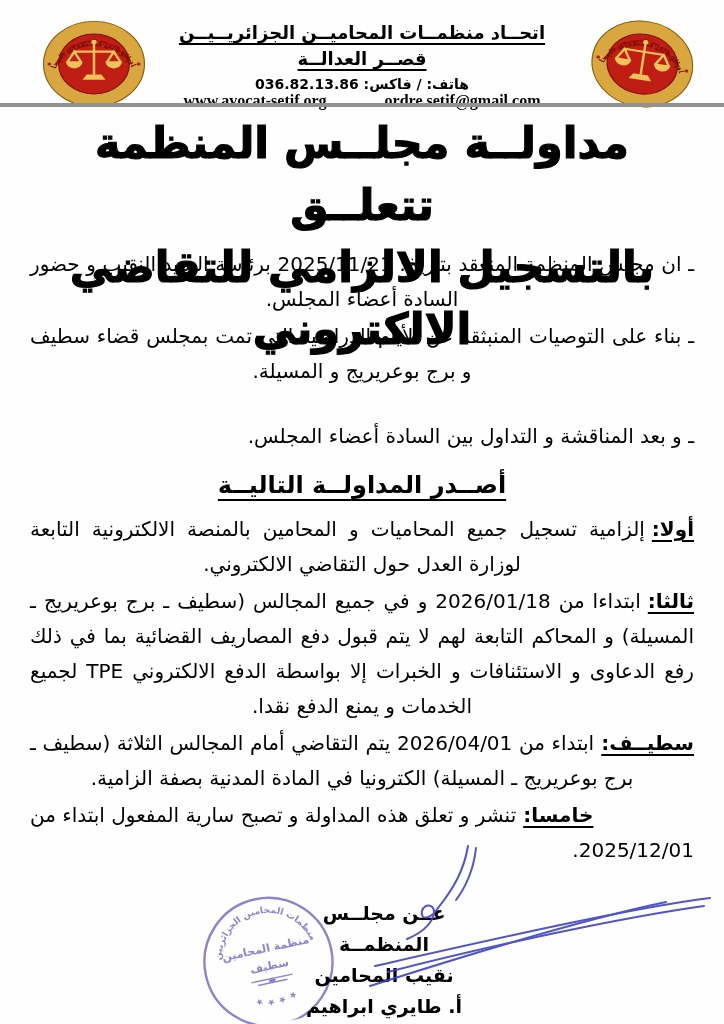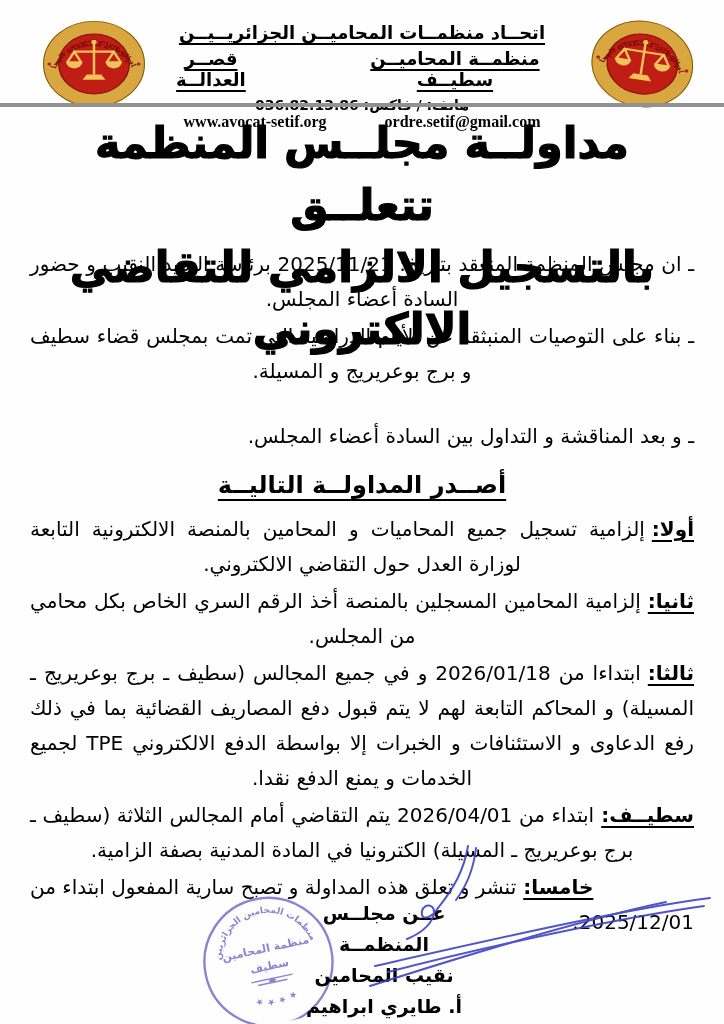--- a/index.html
+++ b/index.html
@@ -112,21 +112,20 @@
       <text font-size="7.5" fill="#7e1108" font-weight="bold">
         <textPath href="#arcBot" startOffset="50%" text-anchor="middle">منظمة المحامين لناحية سطيف</textPath>
       </text>
       <use href="#scalesGlyph"></use>
     </svg>
   </div>
 
   <div class="header-text">
     <div class="hdr-union">اتحــاد منظمــات المحاميــن الجزائريــيــن</div>
     <div class="hdr-line2">
-      <span>منظمــة المحاميــن سطيــف</span>
       <span>قصــر العدالــة</span>
     </div>
     <div class="hdr-phone">هاتف: / فاكس: 036.82.13.86</div>
     <div class="hdr-web">
       <span>www.avocat-setif.org</span>
       <span>ordre.setif@gmail.com</span>
     </div>
   </div>
 
   <div class="divider"></div>
@@ -140,23 +139,20 @@
     <p class="para">ـ ان مجلس المنظمة المنعقد بتاريخ: 2025/11/21 برئاسة السيد النقيب و حضور السادة أعضاء المجلس.</p>
     <p class="para">ـ بناء على التوصيات المنبثقة عن الأيام الدراسية التي تمت بمجلس قضاء سطيف و برج بوعريريج و المسيلة.</p>
     <p class="para single">ـ و بعد المناقشة و التداول بين السادة أعضاء المجلس.</p>
 
     <div class="section-heading">
       <span>أصــدر المداولــة التاليــة</span>
     </div>
 
     <p class="item">
       <span class="item-label">أولا:</span><span>إلزامية تسجيل جميع المحاميات و المحامين بالمنصة الالكترونية التابعة لوزارة العدل حول التقاضي الالكتروني.</span>
-    </p>
-    <p class="item">
-      <span class="item-label">ثانيا:</span><span>إلزامية المحامين المسجلين بالمنصة أخذ الرقم السري الخاص بكل محامي من المجلس.</span>
     </p>
     <p class="item">
       <span class="item-label">ثالثا:</span><span>ابتداءا من 2026/01/18 و في جميع المجالس (سطيف ـ برج بوعريريج ـ المسيلة) و المحاكم التابعة لهم لا يتم قبول دفع المصاريف القضائية بما في ذلك رفع الدعاوى و الاستئنافات و الخبرات إلا بواسطة الدفع الالكتروني TPE لجميع الخدمات و يمنع الدفع نقدا.</span>
     </p>
     <p class="item">
       <span class="item-label">سطيــف:</span><span>ابتداء من 2026/04/01 يتم التقاضي أمام المجالس الثلاثة (سطيف ـ برج بوعريريج ـ المسيلة) الكترونيا في المادة المدنية بصفة الزامية.</span>
     </p>
     <p class="item single">
       <span class="item-label">خامسا:</span><span>تنشر و تعلق هذه المداولة و تصبح سارية المفعول ابتداء من 2025/12/01.</span>
     </p>

